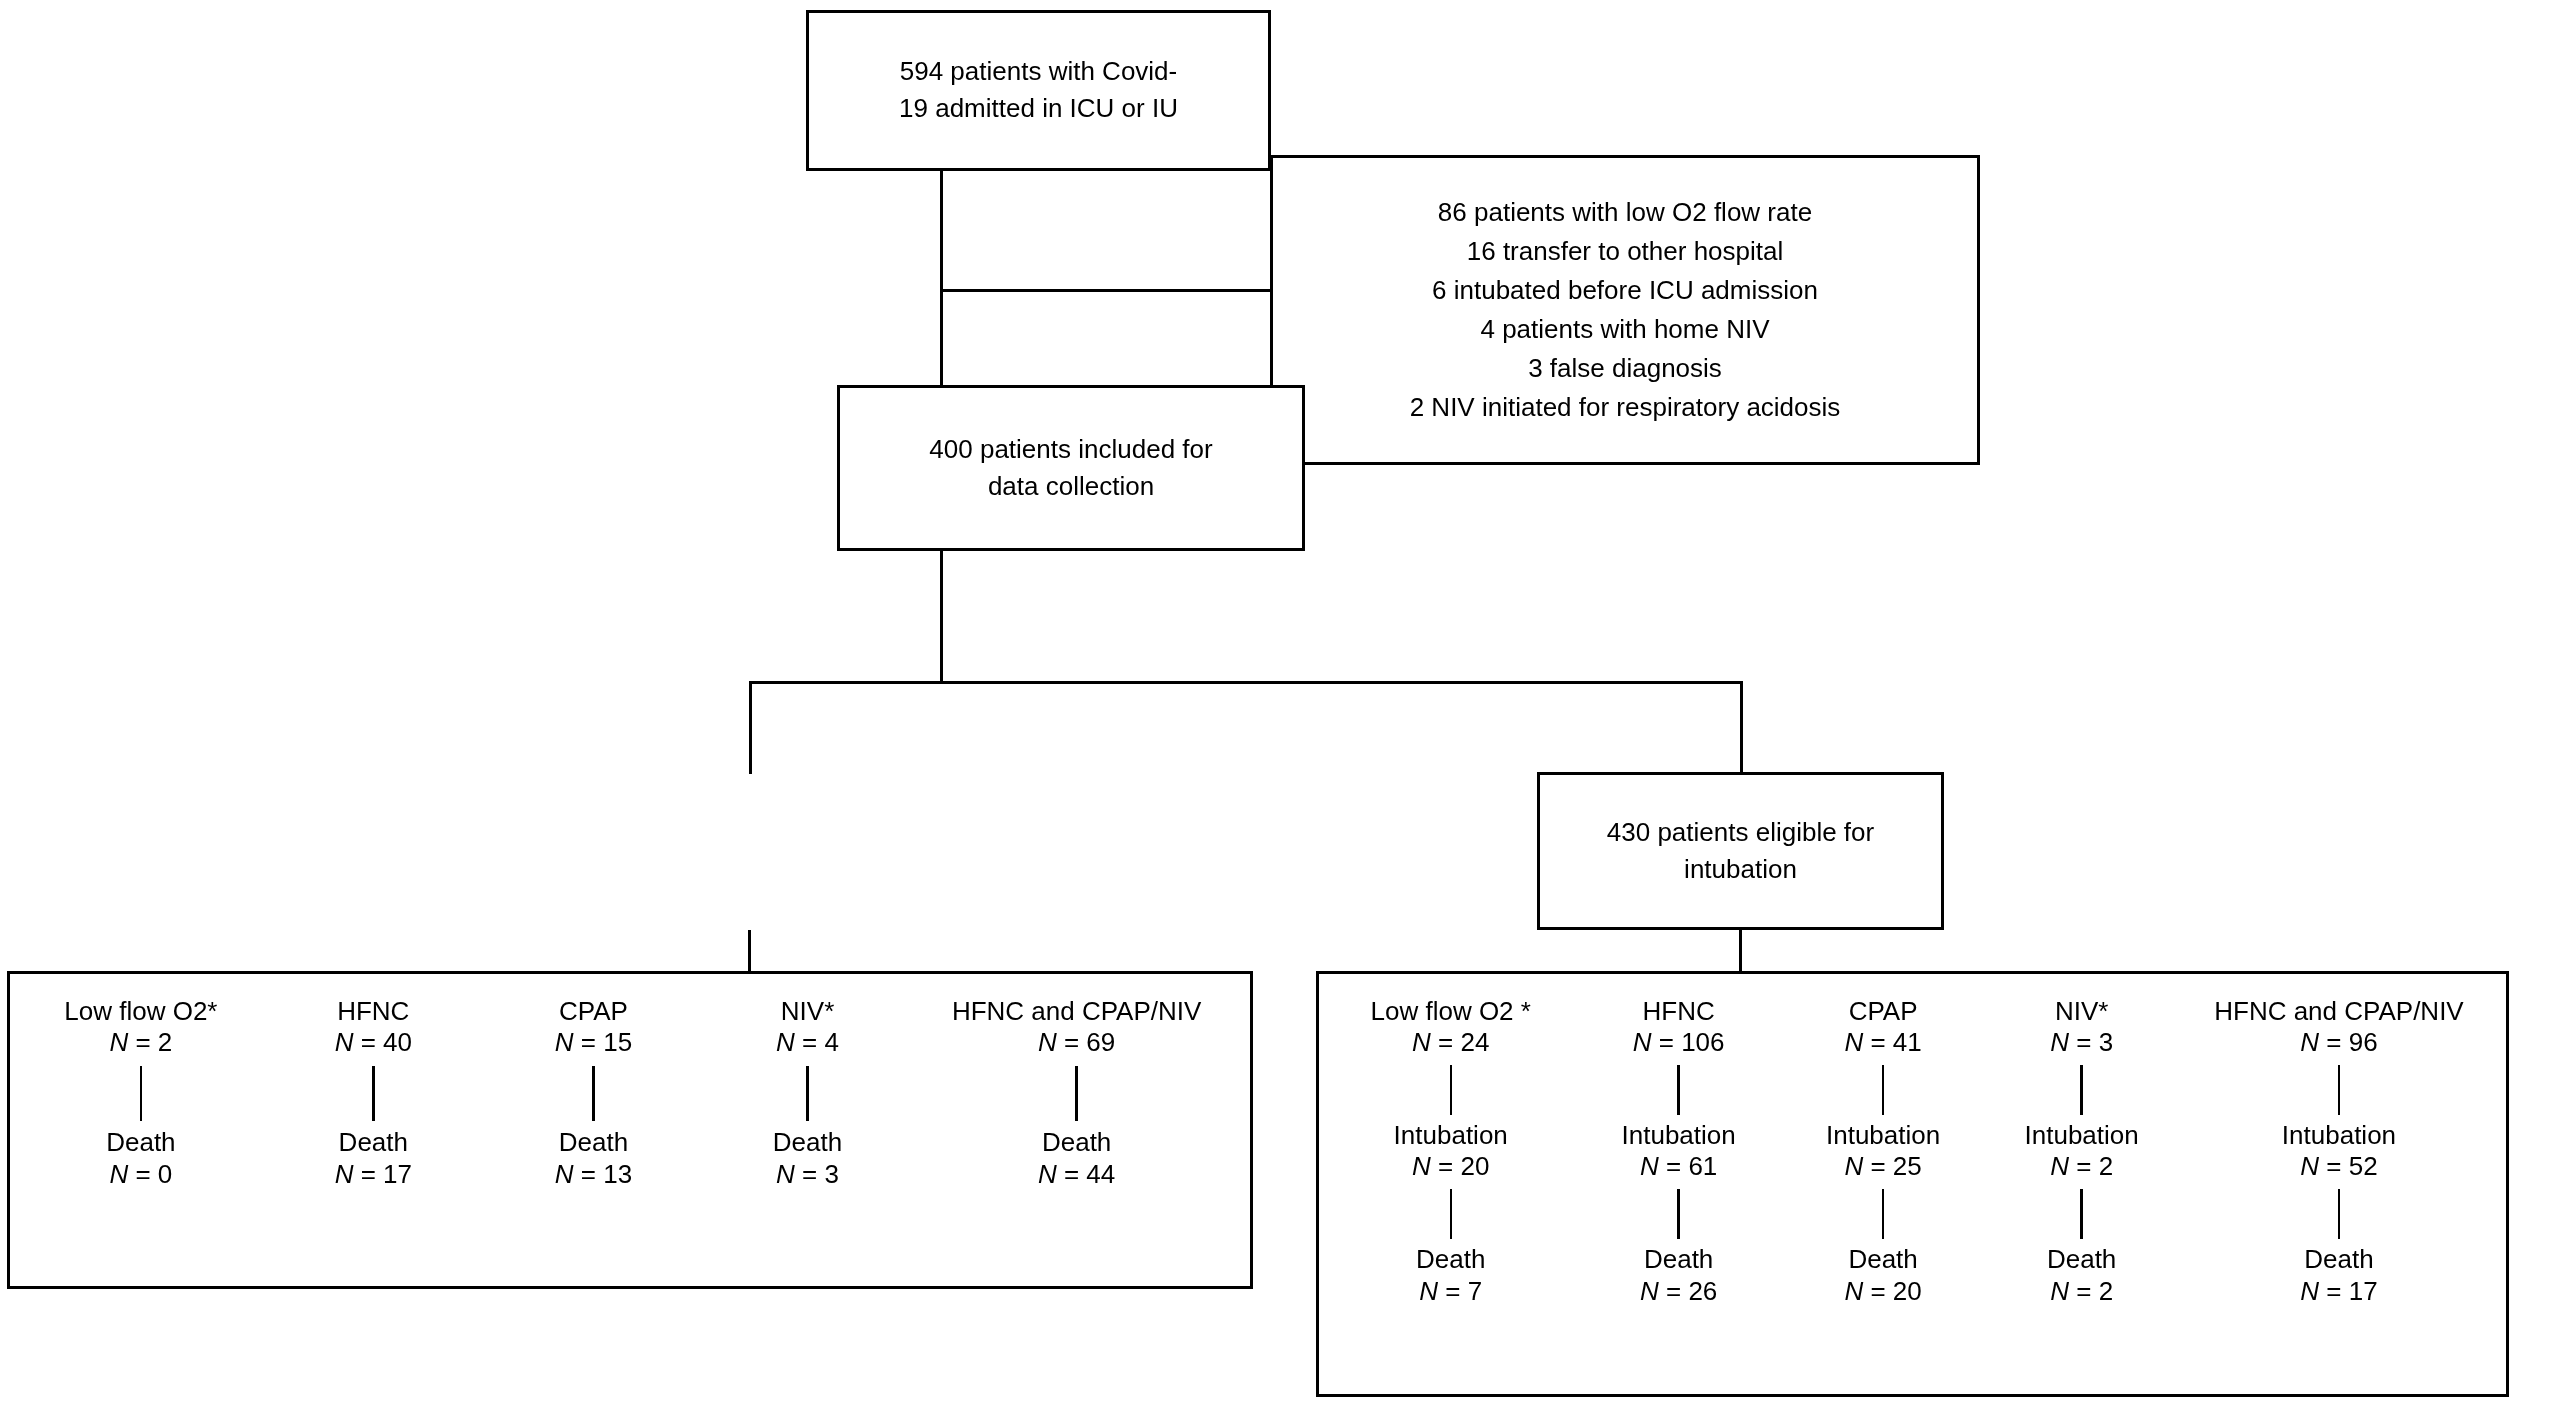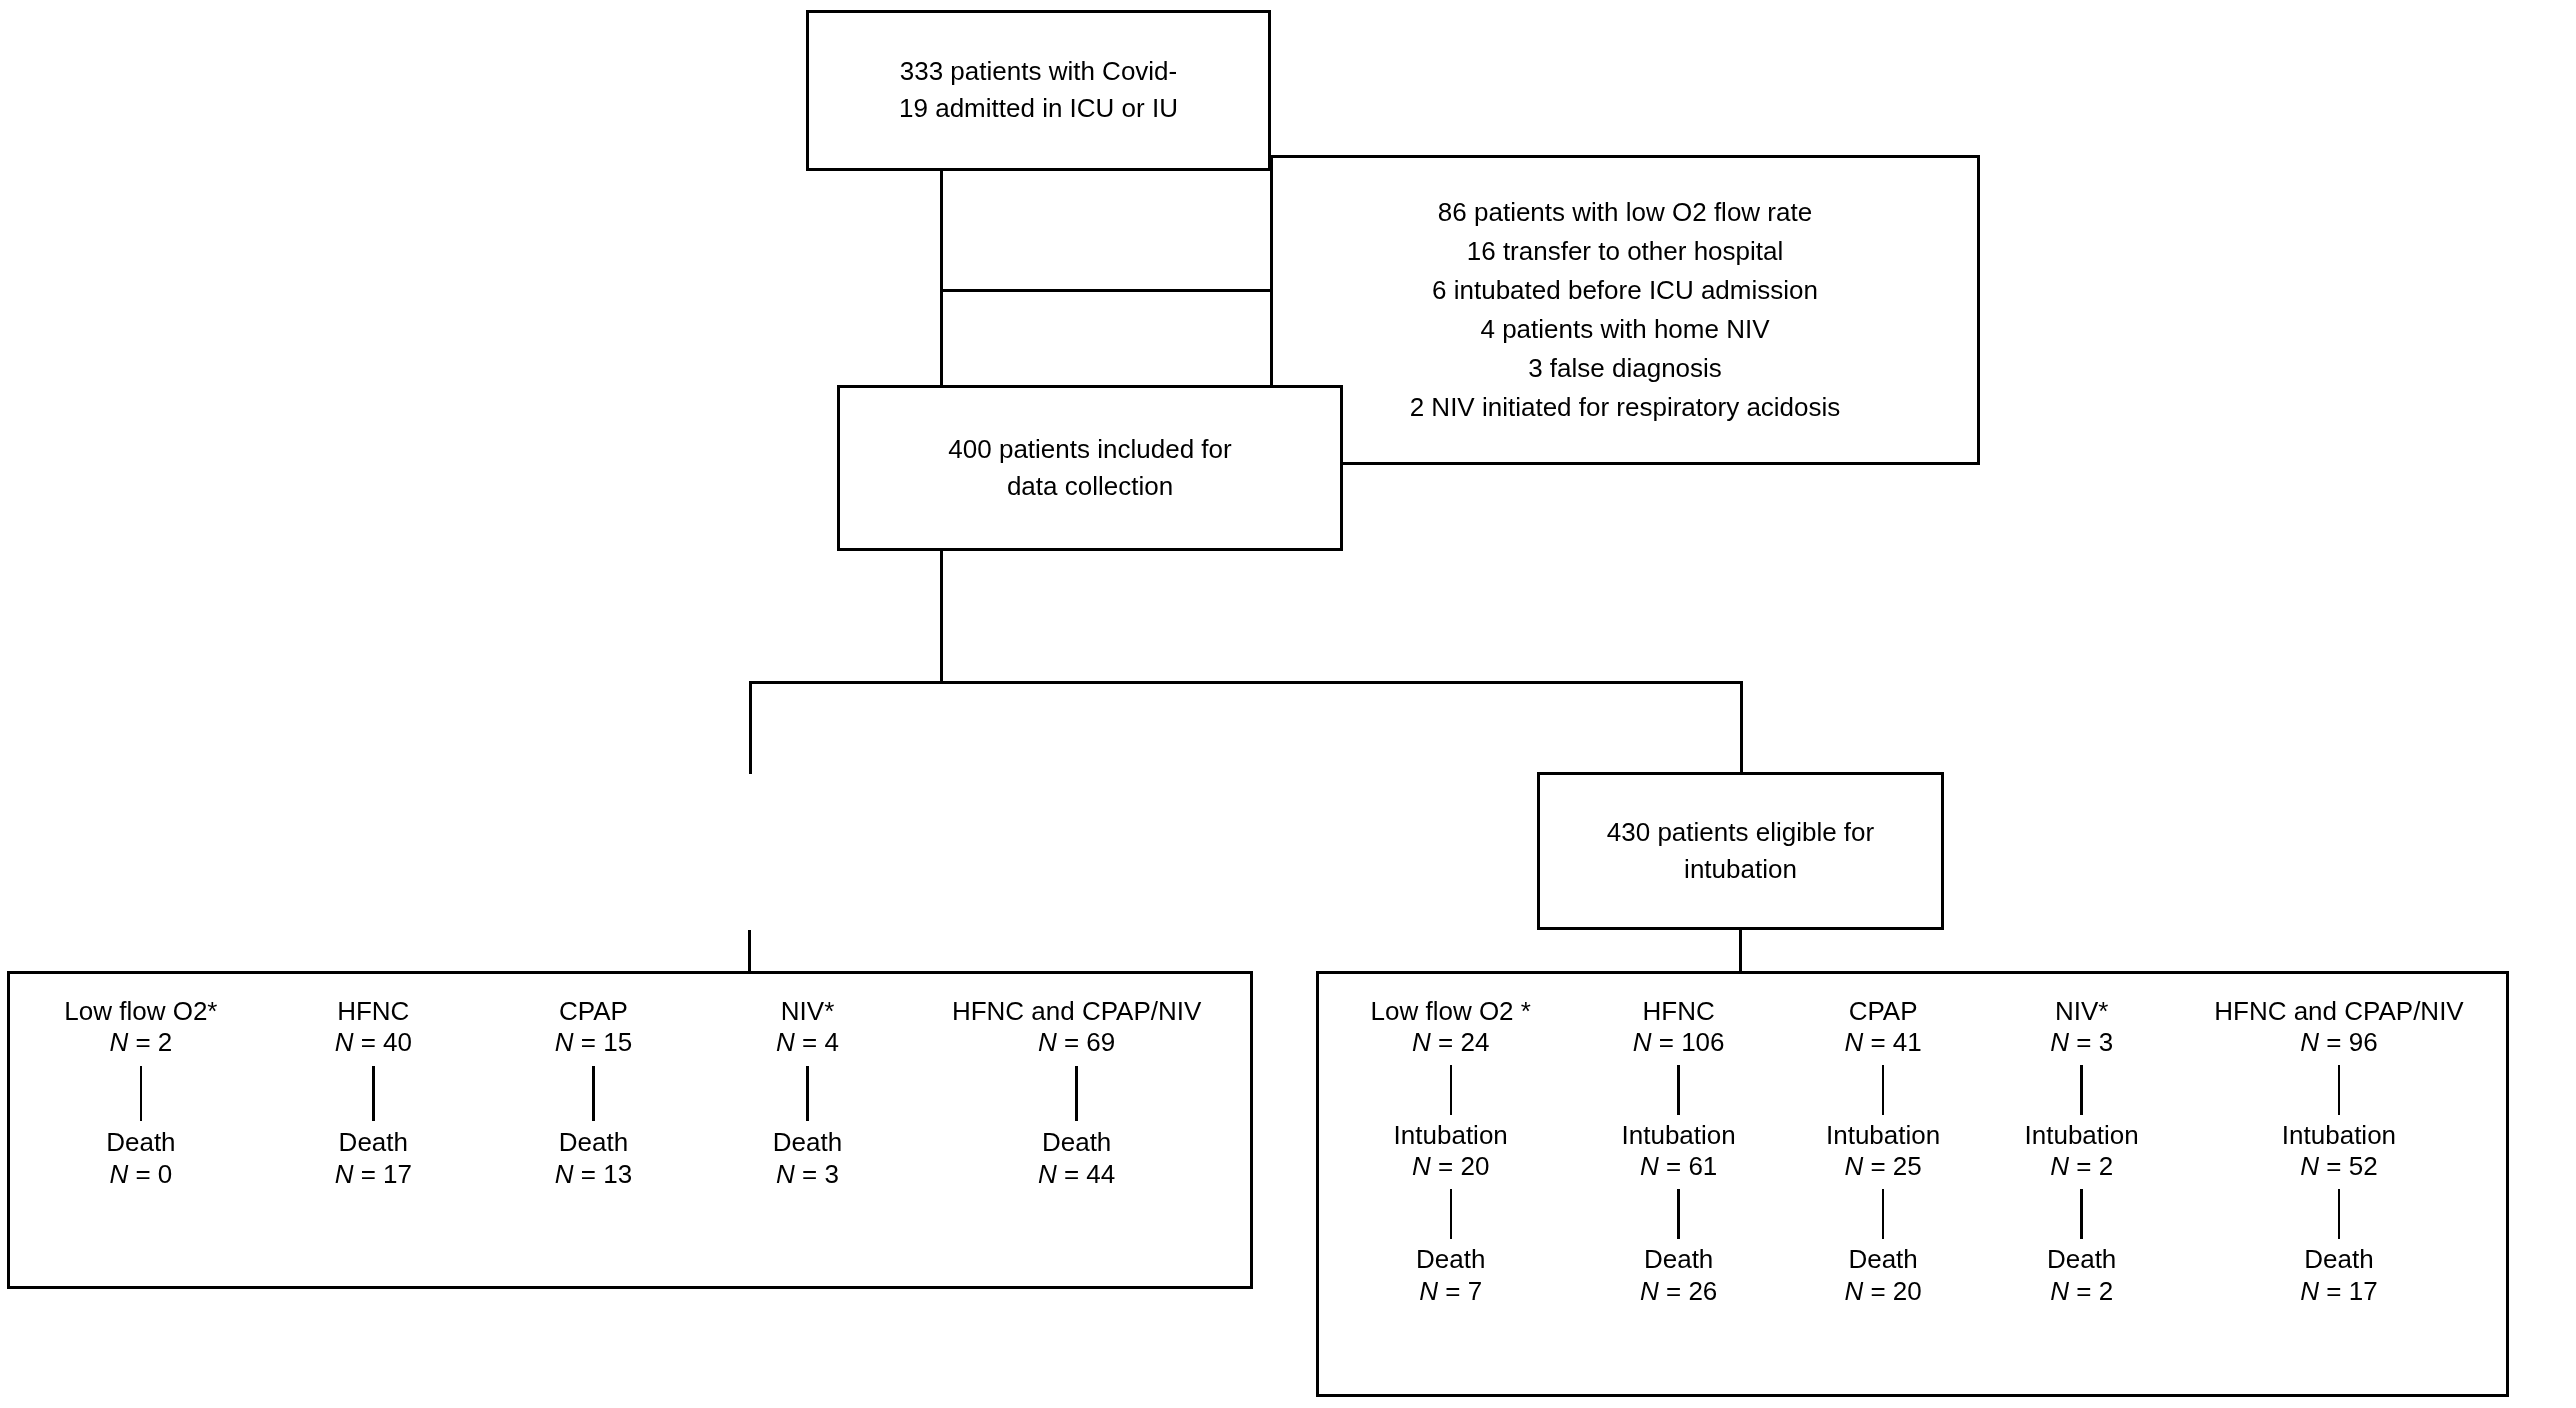--- a/index.html
+++ b/index.html
@@ -92,41 +92,41 @@
     background: #000000;
   }
 </style>
 </head>
 <body>
 
 <div id="canvas">
 
   <div class="box" style="left:806px; top:9.6px; width:465px; height:161px;">
     <div class="box-text">
-      <span>333 patients with Covid-</span><br>
+      <span>594 patients with Covid-</span><br>
       <span>19 admitted in ICU or IU</span>
     </div>
   </div>
 
   <div class="vline" style="left:940px; top:171px; height:215px;"></div>
 
   <div class="hline" style="left:940px; top:289px; width:330px;"></div>
 
   <div class="box" style="left:1270px; top:155px; width:710px; height:310px;">
     <div class="excl-list">
       <div>86 patients with low O2 flow rate</div>
       <div>16 transfer to other hospital</div>
       <div>6 intubated before ICU admission</div>
       <div>4 patients with home NIV</div>
       <div>3 false diagnosis</div>
       <div>2 NIV initiated for respiratory acidosis</div>
     </div>
   </div>
 
-  <div class="box" style="left:837px; top:385px; width:506px; height:166px;">
+  <div class="box" style="left:837px; top:385px; width:468px; height:166px;">
     <div class="box-text">
       <span>400 patients included for</span><br>
       <span>data collection</span>
     </div>
   </div>
 
   <div class="vline" style="left:940px; top:550px; height:133px;"></div>
 
   <div class="hline" style="left:749px; top:681px; width:994px;"></div>
 

